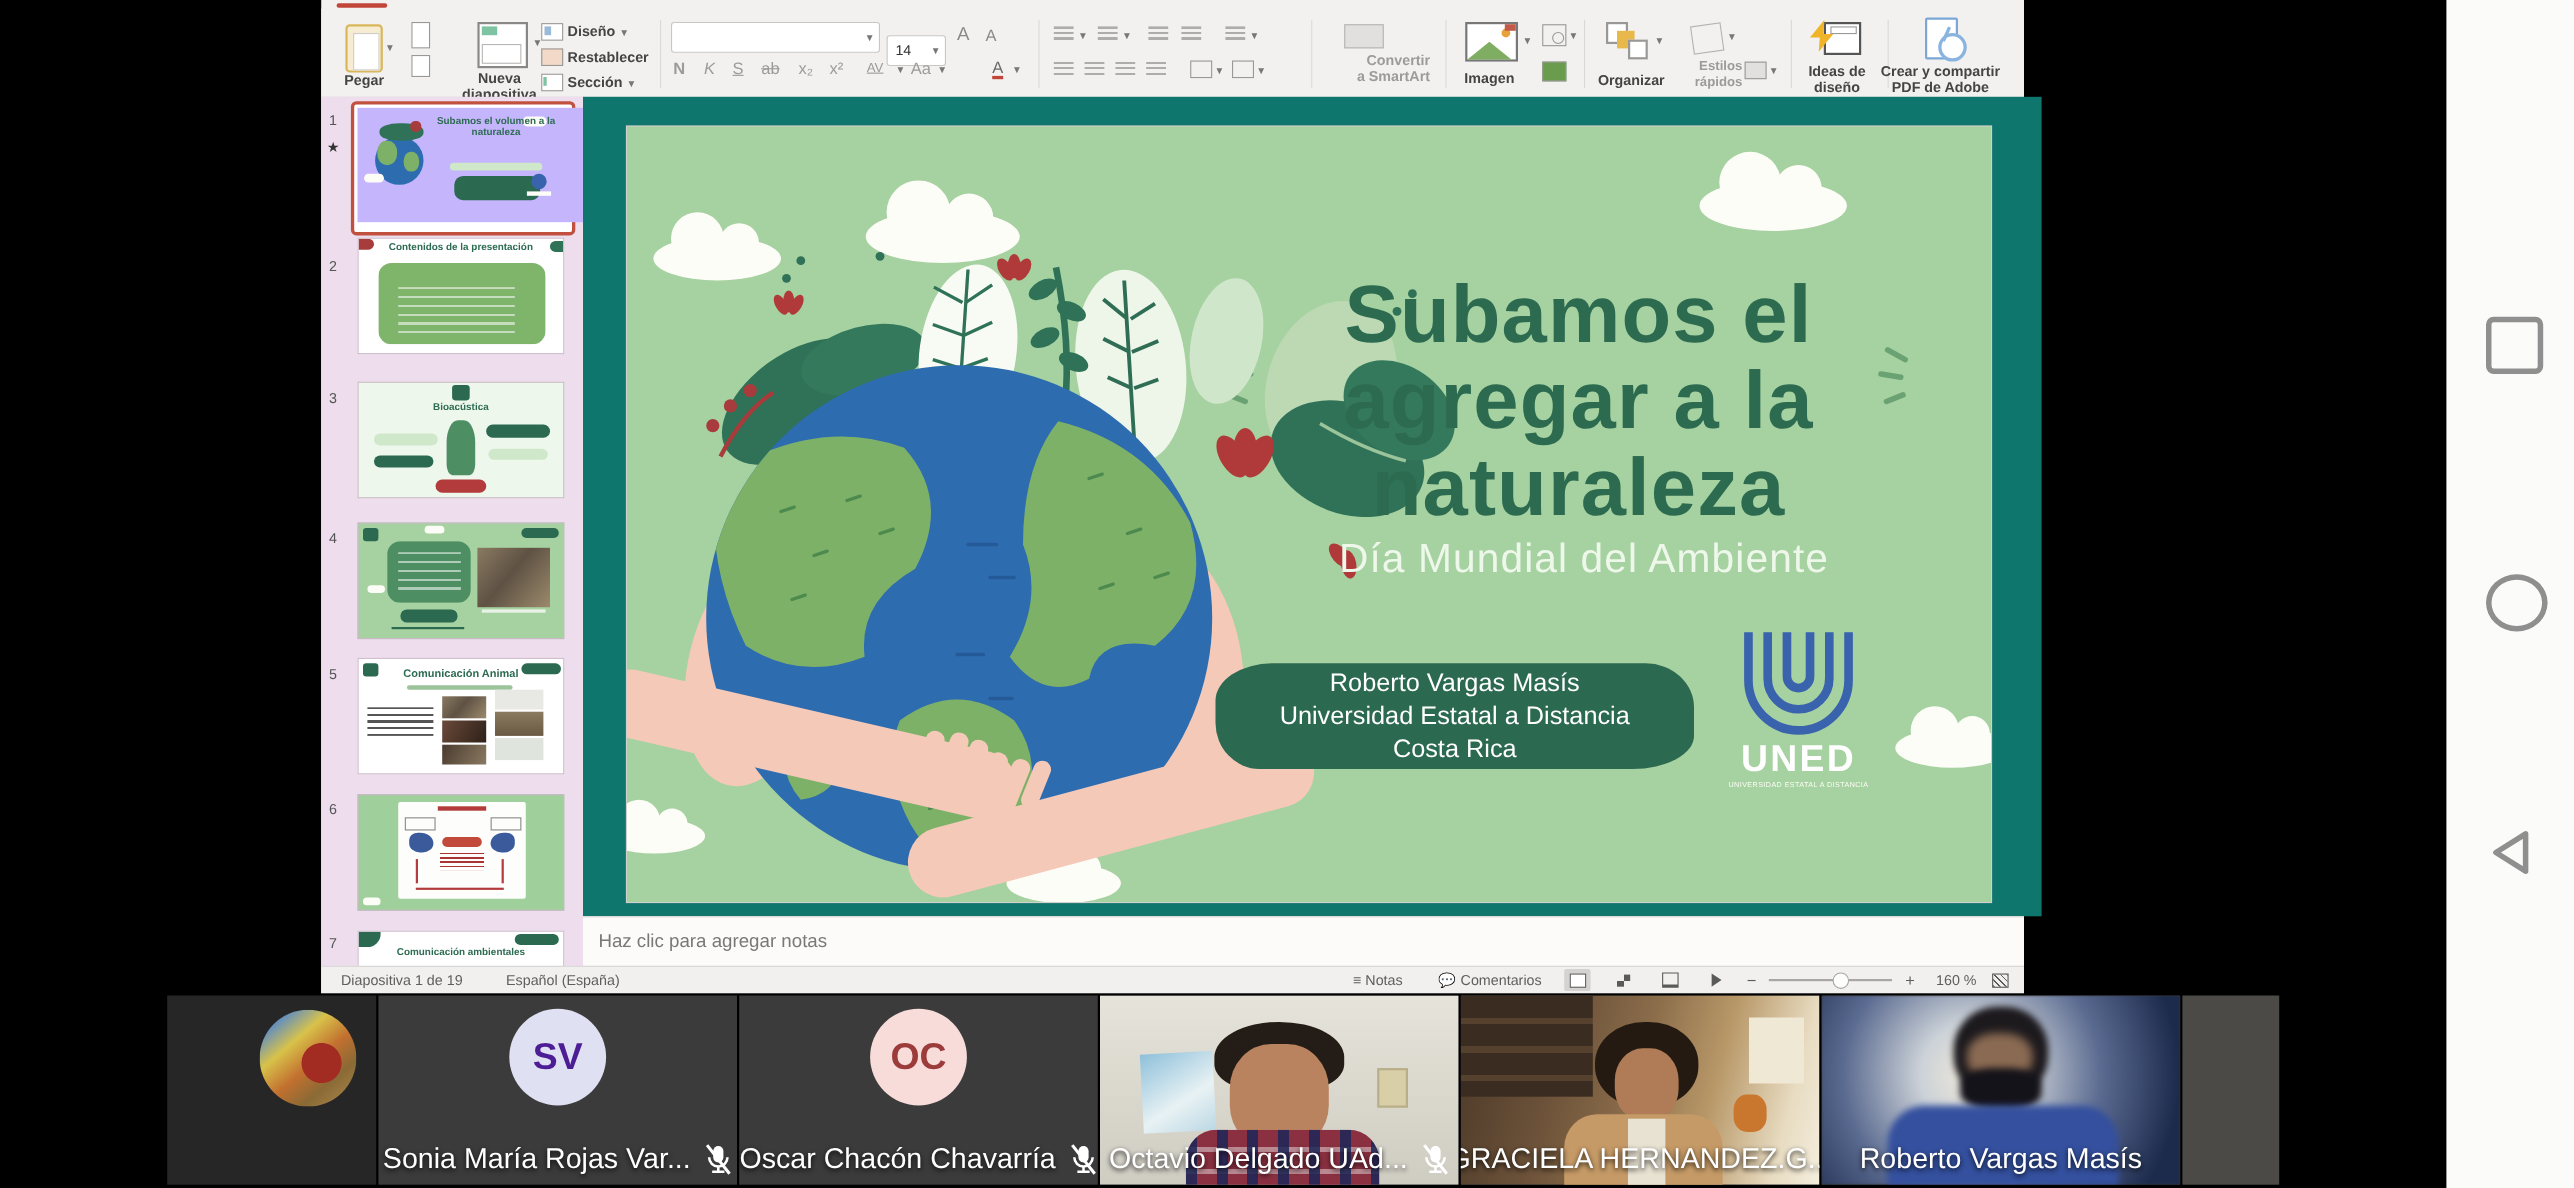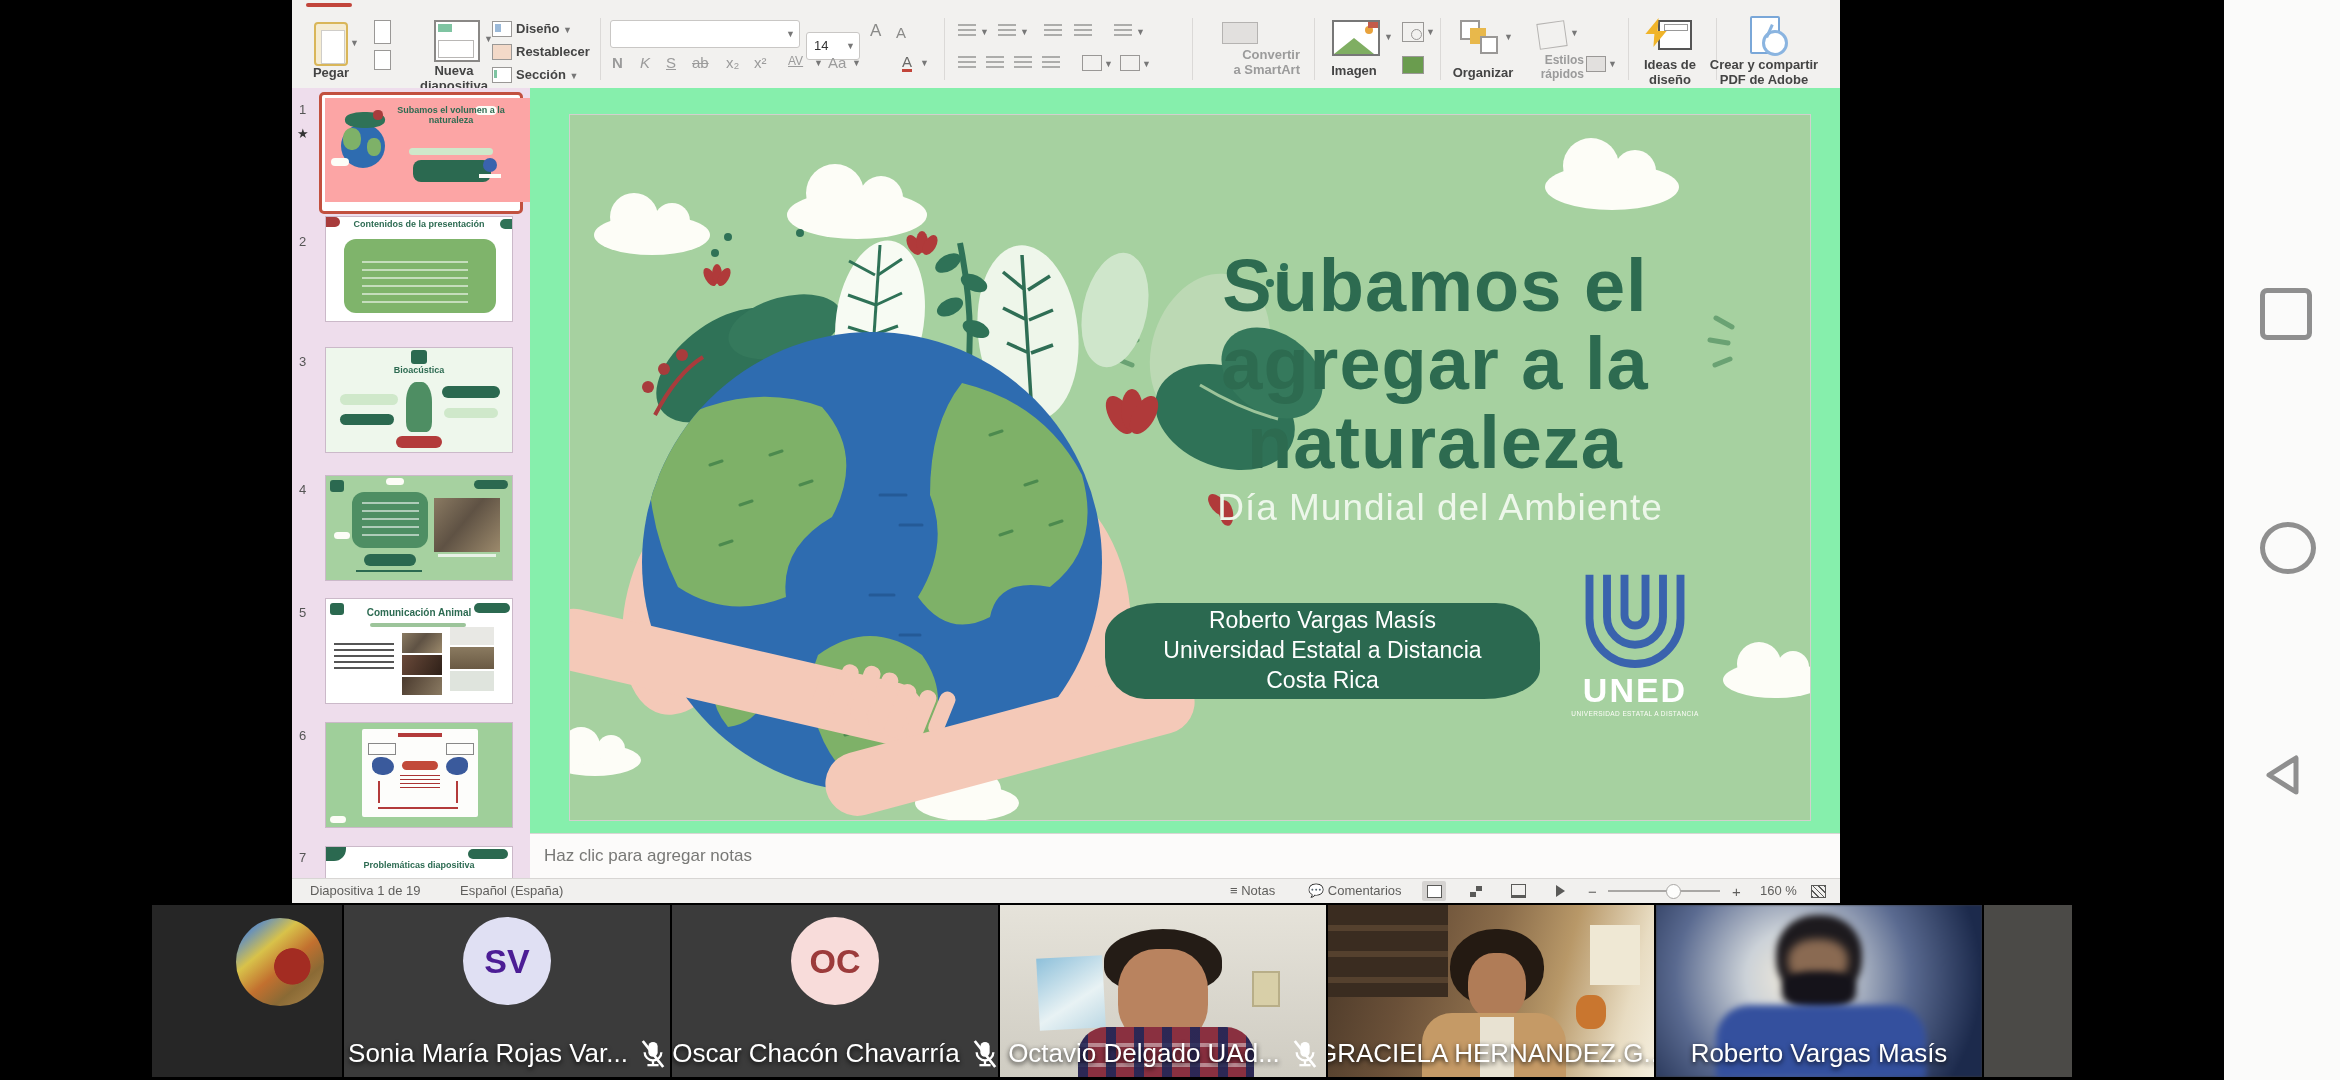--- a/index.html
+++ b/index.html
@@ -35,21 +35,21 @@
   .tstar{position:absolute;left:5px;font-size:13px;color:#333;}
   .mini{position:absolute;left:33px;width:186px;height:104px;background:#fff;border:1px solid #cbb9c9;overflow:hidden;}
   .mini .ttl{position:absolute;left:4px;right:4px;top:3px;text-align:center;font-size:9px;font-weight:bold;color:#2d6b52;line-height:1.1;}
   #sel1{position:absolute;left:27px;top:4px;width:198px;height:116px;border:3px solid #c2503f;border-radius:5px;background:#fff;}
   .greenbox{position:absolute;background:#7fb46b;border-radius:12px;
             background-image:repeating-linear-gradient(rgba(255,255,255,.55) 0 2px,transparent 2px 8px);background-size:70% 60%;background-repeat:no-repeat;background-position:18px 22px;}
   .photo{position:absolute;background:linear-gradient(130deg,#8a7a62,#5f5244 45%,#9c8a6c);}
   .pill{position:absolute;border-radius:8px;}
 
   
-  #editor{position:absolute;left:238px;top:88px;width:1310px;height:745px;background:#86efac;}
+  #editor{position:absolute;left:238px;top:88px;width:1310px;height:745px;background:#0f766e;padding-left:16px;}
   #slide{position:absolute;left:40px;top:27px;width:1240px;height:705px;background:#a6d1a0;box-shadow:0 0 0 1px #d2d0cd;}
   #slide-title{position:absolute;left:550px;top:132px;width:630px;text-align:center;
                font-weight:bold;font-size:74px;line-height:1.06;color:#2d6b50;letter-spacing:1px;}
   #slide-sub{position:absolute;left:610px;top:372px;width:520px;text-align:center;font-size:37px;color:#edf7ea;letter-spacing:1px;}
   #credit{position:absolute;left:535px;top:488px;width:435px;height:96px;background:#2b6950;
           border-radius:52px 44px 56px 40px / 34px 40px 30px 42px;color:#fff;
           display:flex;flex-direction:column;justify-content:center;text-align:center;font-size:23px;line-height:1.3;}
   #uned{position:absolute;left:995px;top:458px;width:140px;text-align:center;}
   #uned .acr{font-size:34px;font-weight:bold;color:#fff;letter-spacing:2px;line-height:1;margin-top:2px;}
   #uned .cap{font-size:6.5px;color:#fdfdf8;letter-spacing:.4px;margin-top:3px;}
@@ -221,21 +221,21 @@
       </div>
       <div class="rlabel" style="left:1408px;top:50px;width:128px">
         <span>Crear y compartir</span><br><span>PDF de Adobe</span>
       </div>
     </div>
 
     <div id="thumbs">
       <div class="tnum" style="top:14px">1</div>
       <div class="tstar" style="top:38px">★</div>
       <div id="sel1">
-        <div class="mini" style="left:3px;top:3px;width:218px;height:104px;background:#fca5a5;border:none">
+        <div class="mini" style="left:3px;top:3px;width:218px;height:104px;background:#c4b5fd;border:none">
           <div style="position:absolute;left:16px;top:26px;width:44px;height:44px;border-radius:50%;background:#2e6cb0"></div>
           <div style="position:absolute;left:18px;top:30px;width:18px;height:22px;border-radius:45%;background:#7eb168"></div>
           <div style="position:absolute;left:42px;top:40px;width:14px;height:18px;border-radius:45%;background:#7eb168"></div>
           <div style="position:absolute;left:20px;top:14px;width:40px;height:16px;border-radius:45%;background:#2f7257"></div>
           <div style="position:absolute;left:48px;top:12px;width:10px;height:10px;border-radius:45%;background:#a83c3c"></div>
           <div style="position:absolute;left:6px;top:60px;width:18px;height:8px;border-radius:6px;background:#fdfdf7"></div>
           <div style="position:absolute;left:150px;top:8px;width:22px;height:9px;border-radius:6px;background:#fdfdf7"></div>
           <div class="ttl" style="left:72px;width:108px;top:8px">Subamos el volumen a la naturaleza</div>
           <div style="position:absolute;left:84px;top:50px;width:84px;height:7px;border-radius:4px;background:#cfe8ca"></div>
           <div class="pill" style="left:88px;top:62px;width:78px;height:22px;background:#2b6950"></div>
@@ -305,21 +305,21 @@
         <div style="position:absolute;left:52px;top:58px;width:2px;height:22px;background:#b33b3b"></div>
         <div style="position:absolute;left:130px;top:58px;width:2px;height:22px;background:#b33b3b"></div>
         <div style="position:absolute;left:52px;top:84px;width:80px;height:2px;background:#b33b3b"></div>
         <div style="position:absolute;left:4px;bottom:4px;width:16px;height:7px;border-radius:5px;background:#fdfdf7"></div>
       </div>
 
       <div class="tnum" style="top:762px">7</div>
       <div class="mini" style="top:758px;height:34px">
         <div style="position:absolute;left:0;top:0;width:20px;height:14px;background:#2b6950;border-radius:0 0 12px 0"></div>
         <div class="pill" style="right:4px;top:2px;width:40px;height:10px;background:#2b6950"></div>
-        <div class="ttl" style="top:14px">Problemáticas diapositiva</div>
+        <div class="ttl" style="top:14px">Comunicación ambientales</div>
       </div>
     </div>
 
     <div id="editor">
       <div id="slide">
         <svg width="1240" height="705" viewBox="0 0 1240 705">
 
           <g fill="#fdfdf7">
             <g>
                 <ellipse cx="82" cy="120" rx="58" ry="20"></ellipse>

